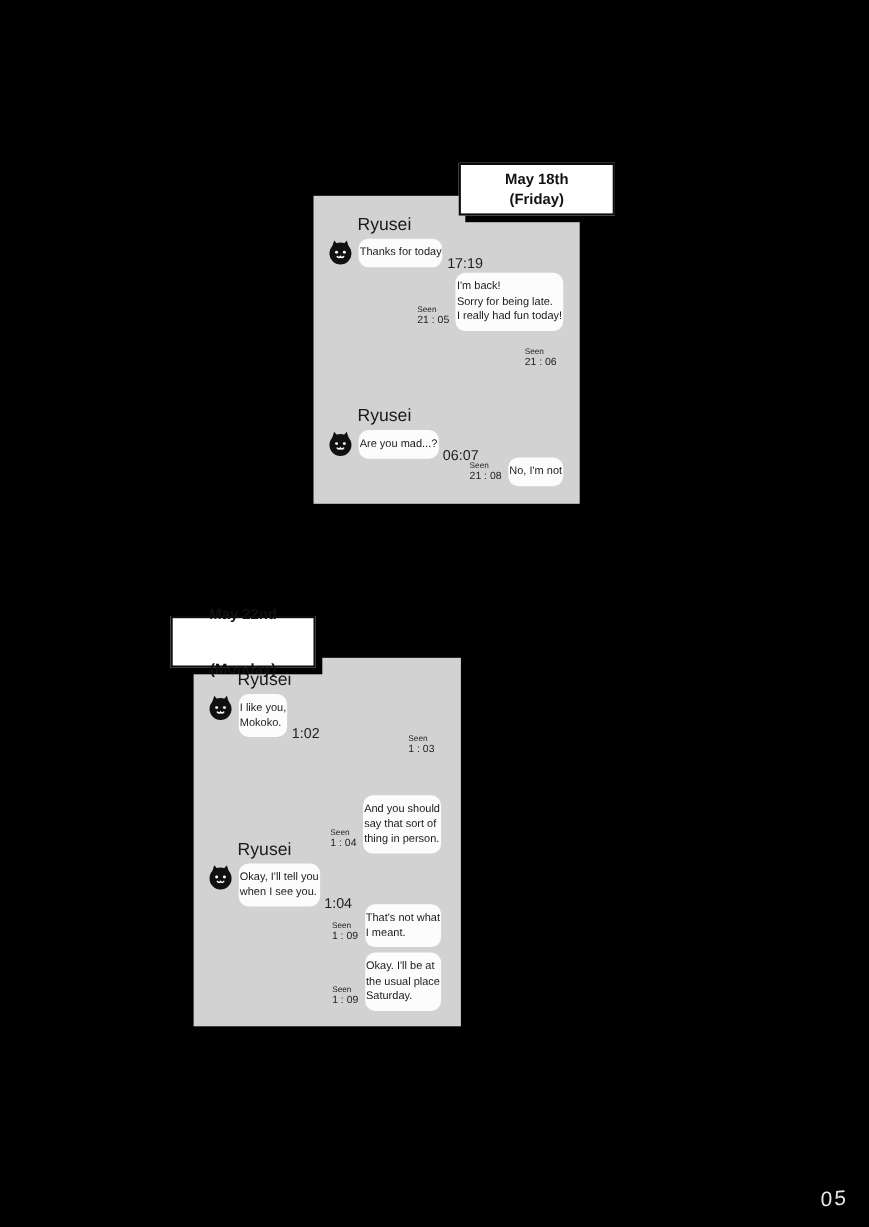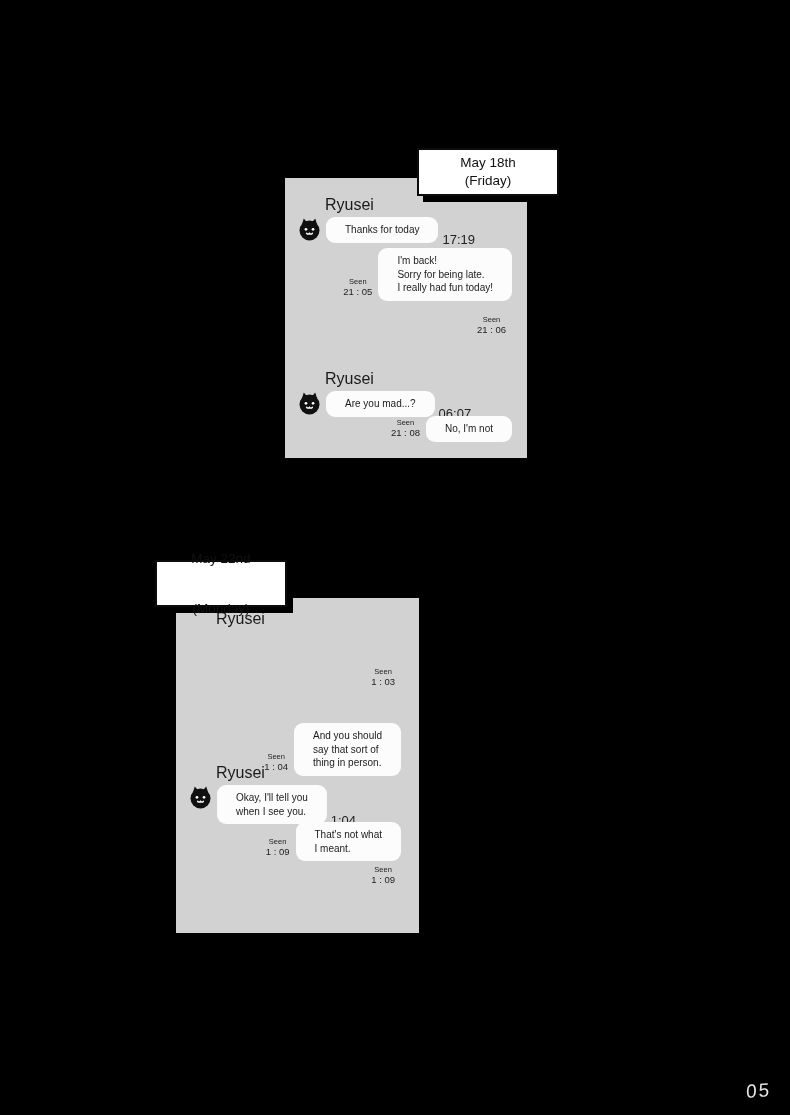--- a/index.html
+++ b/index.html
@@ -17,21 +17,21 @@
   }
   #panel1 { left:285px; top:178px; width:242px; height:280px; }
   #panel2 { left:176px; top:598px; width:243px; height:335px; }
 
   .date-box {
     position:absolute;
     background:#ffffff;
     border:2px solid #0b0b0b;
     box-shadow:6px 6px 0 0 #000;
     color:#111;
-    font-weight:normal;
+    font-weight:bold;
     font-size:13.5px;
     line-height:1.3;
     text-align:center;
     display:flex; flex-direction:column; justify-content:center;
     box-sizing:border-box;
     z-index:3;
   }
   #date1 { left:417px; top:148px; width:142px; height:48px; }
   #date2 { left:155px; top:560px; width:132px; height:47px;gap:32px; }
 
@@ -44,38 +44,38 @@
   .msg.left  .msg-row { justify-content:flex-start; padding-left:12px; }
   .msg.right .msg-row { justify-content:flex-end; padding-right:15px; }
   #panel2 .msg.right .msg-row { padding-right:18px; }
 
   .avatar { width:25px; height:25px; flex:0 0 25px; margin-right:4px; }
   .avatar svg { display:block; width:25px; height:25px; }
 
   .bubble {
     background:#fcfcfc;
     border-radius:9px;
-    padding:6px 19px;
+    padding:6px 1px;
     font-size:10px;
     line-height:1.35;
     color:#1a1a1a;
     white-space:pre-line;
     max-width:160px;
   }
   .side-time {
     align-self:flex-end;
     margin-left:4px;
     margin-bottom:-4px;
     font-size:13px;
     color:#222;
     white-space:nowrap;
   }
   .meta {
     align-self:flex-end;
-    text-align:center;
+    text-align:left;
     margin-right:6px;
     margin-bottom:3px;
     color:#222;
     line-height:1.15;
   }
   .meta .seen { font-size:7.5px; }
   .meta .mtime { font-size:9.5px; white-space:nowrap; }
 
   .page-number {
     position:absolute;
@@ -167,20 +167,35 @@
       <div class="bubble">No, I'm not</div>
     </div>
   </div>
 
 </section>
 
 <section class="chat-panel" id="panel2">
 
   <div class="msg left" style="top:12px">
     <div class="name">Ryusei</div>
+    <div class="msg-row">
+      <span class="avatar">
+        <svg viewBox="0 0 24 24">
+            <path d="M4.5 8 L6.5 1.5 L10 5.5 Z" fill="#101010"></path>
+            <path d="M19.5 8 L17.5 1.5 L14 5.5 Z" fill="#101010"></path>
+            <circle cx="12" cy="13" r="9.6" fill="#101010"></circle>
+            <circle cx="8.6" cy="11.8" r="1.3" fill="#fff"></circle>
+            <circle cx="15.4" cy="11.8" r="1.3" fill="#fff"></circle>
+            <path d="M9.2 15.6 q1.4 1.8 2.8 0 q1.4 1.8 2.8 0" stroke="#fff" stroke-width="1.3" fill="none" stroke-linecap="round"></path>
+          </svg>
+      </span>
+      <div class="bubble">I like you,
+Mokoko.</div>
+      <span class="side-time">1:02</span>
+    </div>
   </div>
 
   <div class="msg right" style="top:70px">
     <div class="msg-row">
       <div class="meta">
         <div class="seen">Seen</div>
         <div class="mtime">1 : 03</div>
       </div>
     </div>
   </div>
@@ -226,18 +241,21 @@
 I meant.</div>
     </div>
   </div>
 
   <div class="msg right" style="top:268px">
     <div class="msg-row">
       <div class="meta">
         <div class="seen">Seen</div>
         <div class="mtime">1 : 09</div>
       </div>
+      <div class="bubble">Okay. I'll be at
+the usual place
+Saturday.</div>
     </div>
   </div>
 
 </section>
 
 <div class="page-number">05</div>
 
 </body></html>

